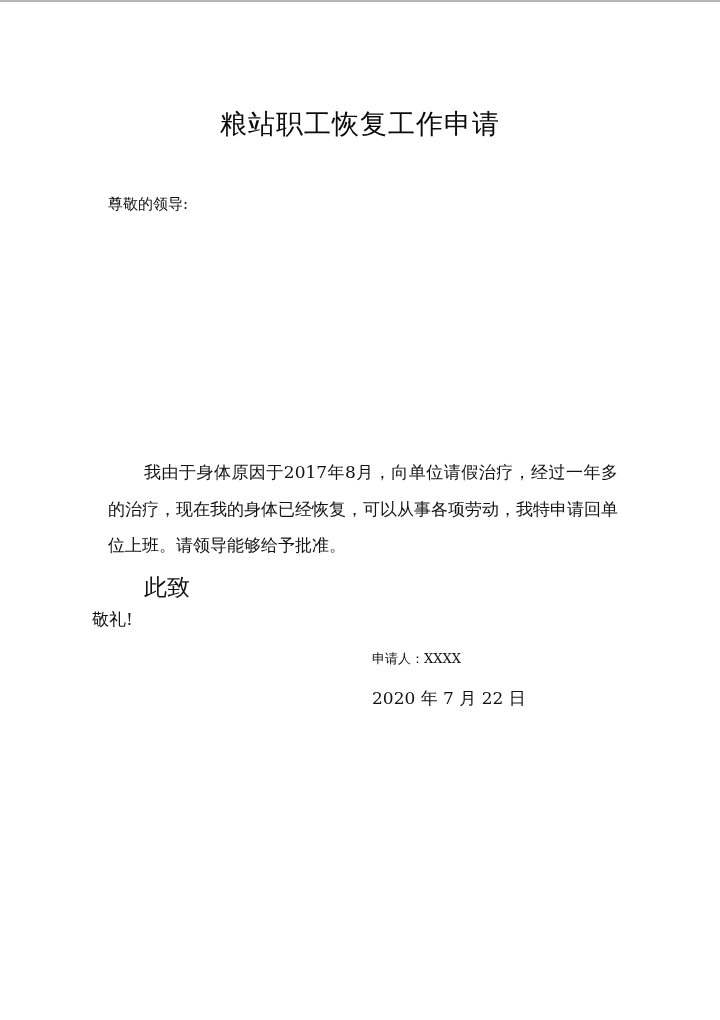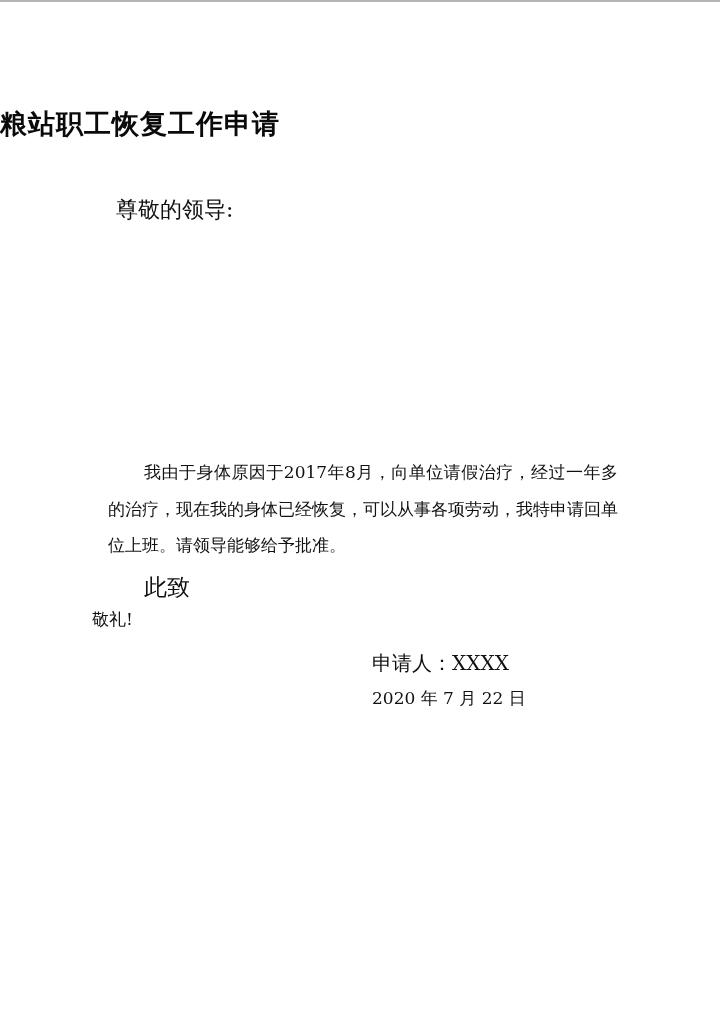--- a/index.html
+++ b/index.html
@@ -24,29 +24,30 @@
     .page {
       position: absolute;
       left: 0; top: 2px;
       width: 720px; height: 1018px;
       background: #ffffff;
     }
     .title {
       position: absolute;
       left: 0; top: 104px;
       width: 720px;
+      text-align: center;
       font-size: 27px;
-      font-weight: bold;
+      font-weight: normal;
       letter-spacing: 1px;
       color: #0a0a0a;
     }
     .salutation {
       position: absolute;
-      left: 116px; top: 193px;
-      font-size: 22px;
+      left: 108px; top: 193px;
+      font-size: 15px;
     }
     .para {
       position: absolute;
       left: 108px;
       width: 510px;
       font-size: 17px;
       line-height: 36.7px;
       text-indent: 36px;
       text-align: justify;
       margin: 0;
@@ -59,21 +60,21 @@
       font-size: 23px;
     }
     .closing-2 {
       position: absolute;
       left: 92px; top: 606px;
       font-size: 17px;
     }
     .applicant {
       position: absolute;
       left: 372px; top: 648px;
-      font-size: 20px;
+      font-size: 13px;
     }
     .date {
       position: absolute;
       left: 372px; top: 685px;
       font-size: 17px;
     }
   </style>
 </head>
 <body>
 

